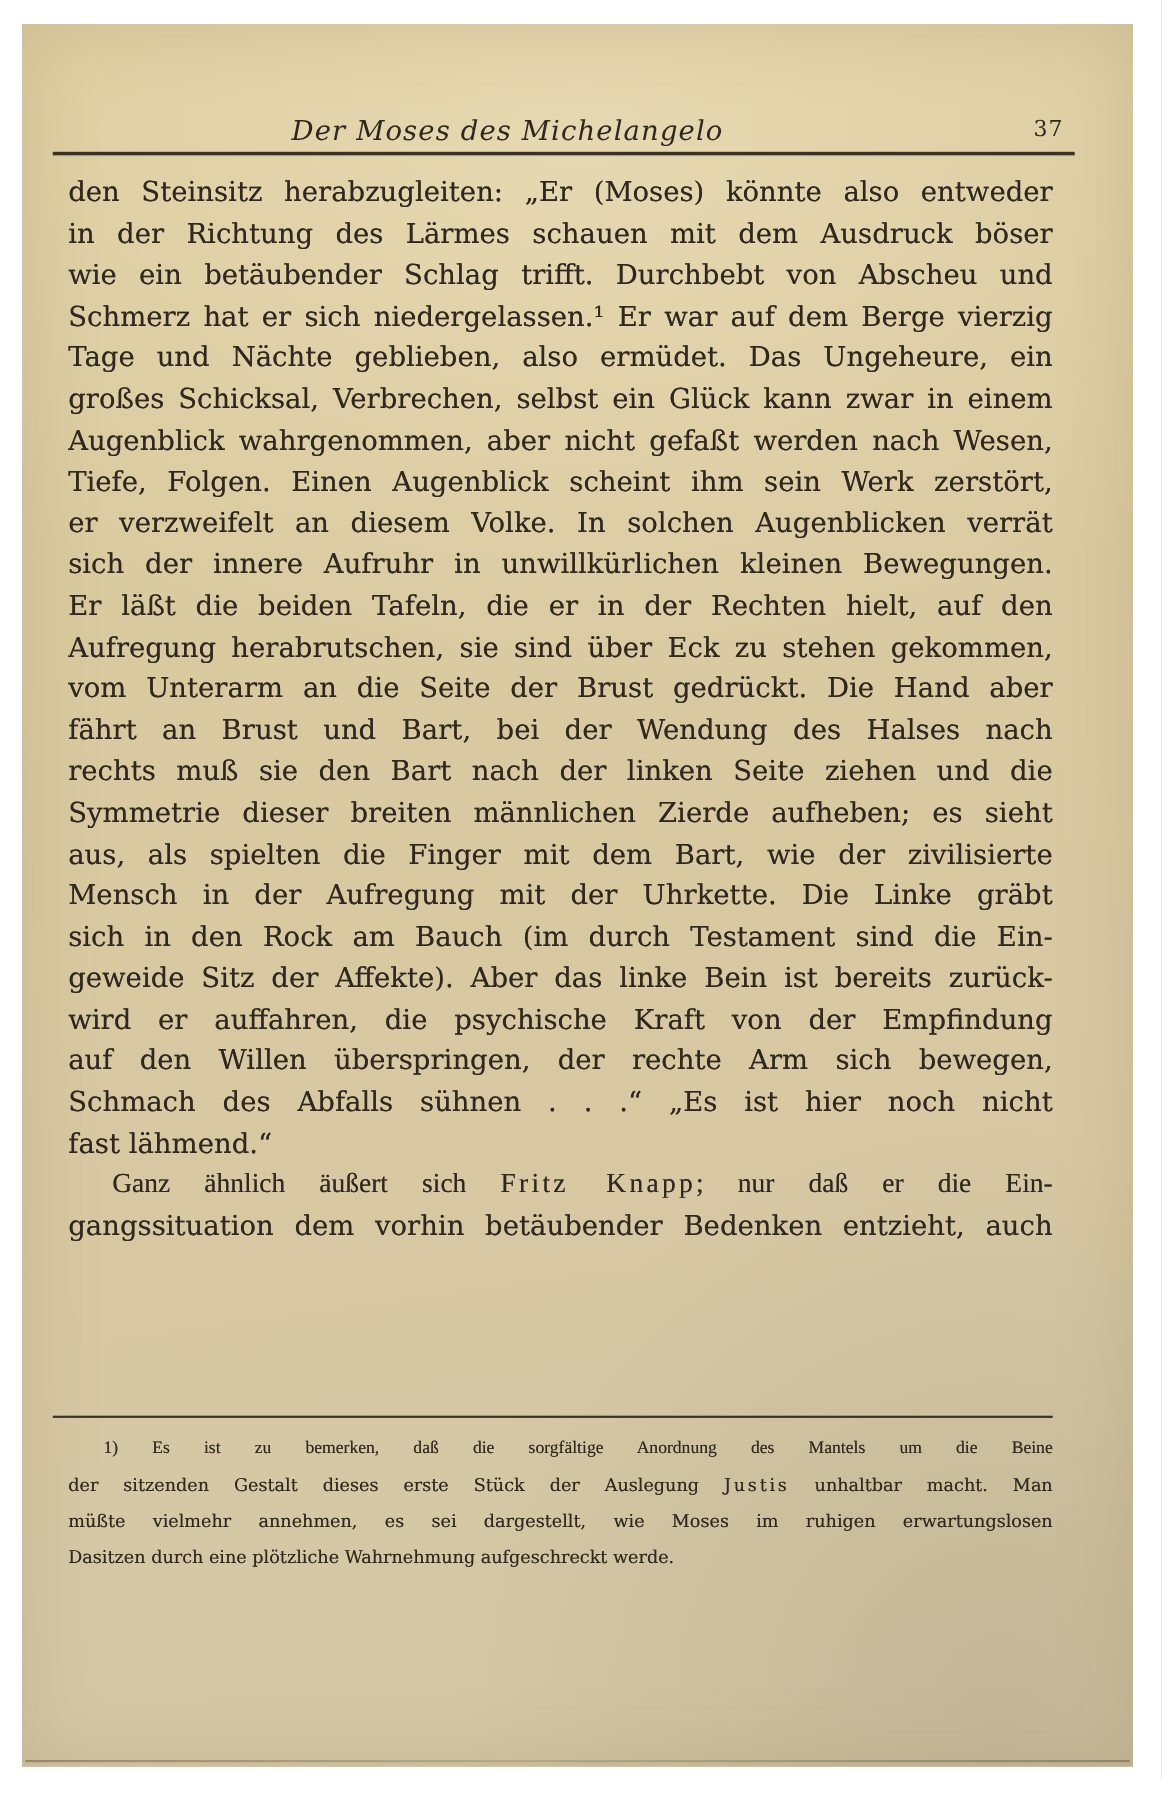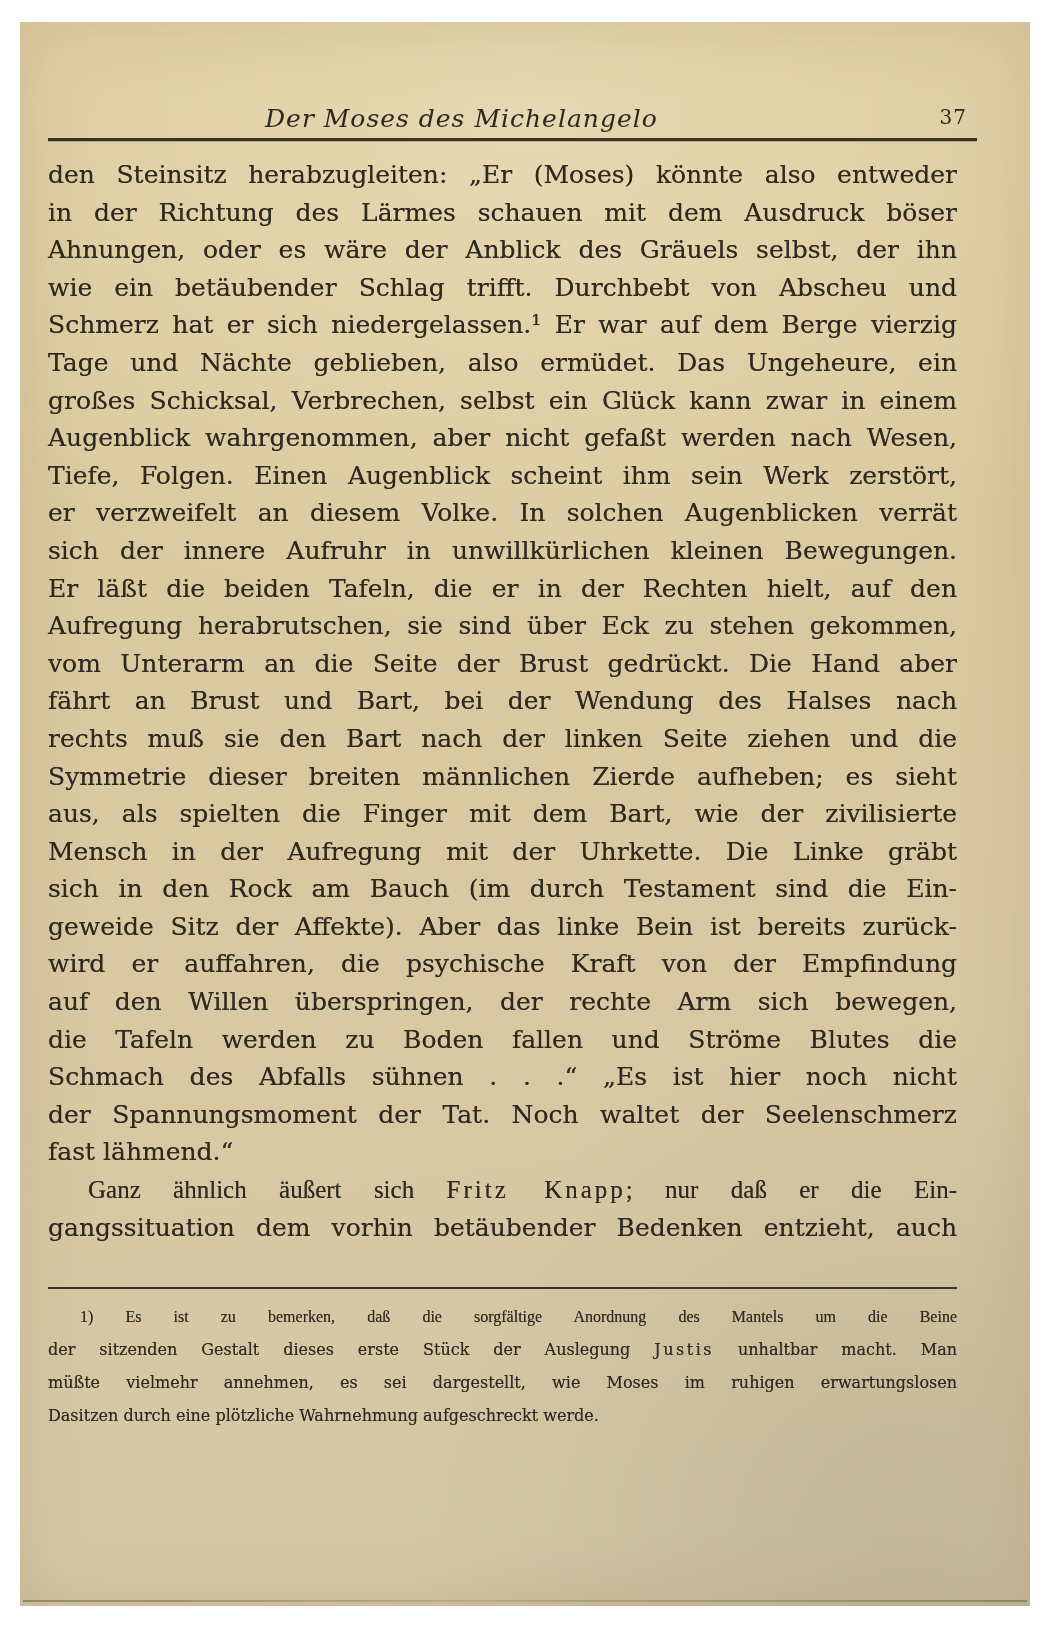--- a/index.html
+++ b/index.html
@@ -67,20 +67,21 @@
     left: 28px; right: 73px;
     top: 134px;
     font-size: 25px;
     line-height: 37.6px;
     text-shadow: 0 0 0.5px rgba(46,40,32,0.65);
   }
   .line {
     text-align: justify;
     text-align-last: justify;
     white-space: normal;
+    margin-left: 14px;
   }
   .line.last { text-align-last: left; }
   .line.indent { text-indent: 40px; font-family: Liberation Serif, serif; }
   .sperr { letter-spacing: 3px; }
   .footnote-rule {
     position: absolute;
     left: 28px; right: 73px;
     top: 1265px; height: 2px;
     background: var(--rule);
   }
@@ -101,44 +102,41 @@
 <div class="page">
   <div class="header">
     <span class="running-title">Der Moses des Michelangelo</span>
     <span class="page-number">37</span>
   </div>
   <div class="header-rule"></div>
   <div class="body-text" id="body-text">
       <div class="para">
         <div class="line"><span>den Steinsitz herabzugleiten: „Er (Moses) könnte also entweder</span></div>
         <div class="line"><span>in der Richtung des Lärmes schauen mit dem Ausdruck böser</span></div>
-        <div class="line"><span>Ahnungen, oder es wäre der Anblick des Gräuels selbst, der ihn</span></div>
         <div class="line"><span>wie ein betäubender Schlag trifft. Durchbebt von Abscheu und</span></div>
         <div class="line"><span>Schmerz hat er sich niedergelassen.¹ Er war auf dem Berge vierzig</span></div>
         <div class="line"><span>Tage und Nächte geblieben, also ermüdet. Das Ungeheure, ein</span></div>
         <div class="line"><span>großes Schicksal, Verbrechen, selbst ein Glück kann zwar in einem</span></div>
         <div class="line"><span>Augenblick wahrgenommen, aber nicht gefaßt werden nach Wesen,</span></div>
         <div class="line"><span>Tiefe, Folgen. Einen Augenblick scheint ihm sein Werk zerstört,</span></div>
         <div class="line"><span>er verzweifelt an diesem Volke. In solchen Augenblicken verrät</span></div>
         <div class="line"><span>sich der innere Aufruhr in unwillkürlichen kleinen Bewegungen.</span></div>
         <div class="line"><span>Er läßt die beiden Tafeln, die er in der Rechten hielt, auf den</span></div>
         <div class="line"><span>Aufregung herabrutschen, sie sind über Eck zu stehen gekommen,</span></div>
         <div class="line"><span>vom Unterarm an die Seite der Brust gedrückt. Die Hand aber</span></div>
         <div class="line"><span>fährt an Brust und Bart, bei der Wendung des Halses nach</span></div>
         <div class="line"><span>rechts muß sie den Bart nach der linken Seite ziehen und die</span></div>
         <div class="line"><span>Symmetrie dieser breiten männlichen Zierde aufheben; es sieht</span></div>
         <div class="line"><span>aus, als spielten die Finger mit dem Bart, wie der zivilisierte</span></div>
         <div class="line"><span>Mensch in der Aufregung mit der Uhrkette. Die Linke gräbt</span></div>
         <div class="line"><span>sich in den Rock am Bauch (im durch Testament sind die Ein-</span></div>
         <div class="line"><span>geweide Sitz der Affekte). Aber das linke Bein ist bereits zurück-</span></div>
         <div class="line"><span>wird er auffahren, die psychische Kraft von der Empfindung</span></div>
         <div class="line"><span>auf den Willen überspringen, der rechte Arm sich bewegen,</span></div>
-        <div class="line"><span>die Tafeln werden zu Boden fallen und Ströme Blutes die</span></div>
         <div class="line"><span>Schmach des Abfalls sühnen . . .“ „Es ist hier noch nicht</span></div>
-        <div class="line"><span>der Spannungsmoment der Tat. Noch waltet der Seelenschmerz</span></div>
         <div class="line last"><span>fast lähmend.“</span></div>
       </div>
       <div class="para">
         <div class="line indent"><span>Ganz ähnlich äußert sich </span><span class="sperr">Fritz Knapp</span><span>; nur daß er die Ein-</span></div>
         <div class="line"><span>gangssituation dem vorhin betäubender Bedenken entzieht, auch</span></div>
       </div>
     </div>
   <div class="footnote-rule"></div>
   <div class="footnote" id="footnote-text">
       <div class="para">

